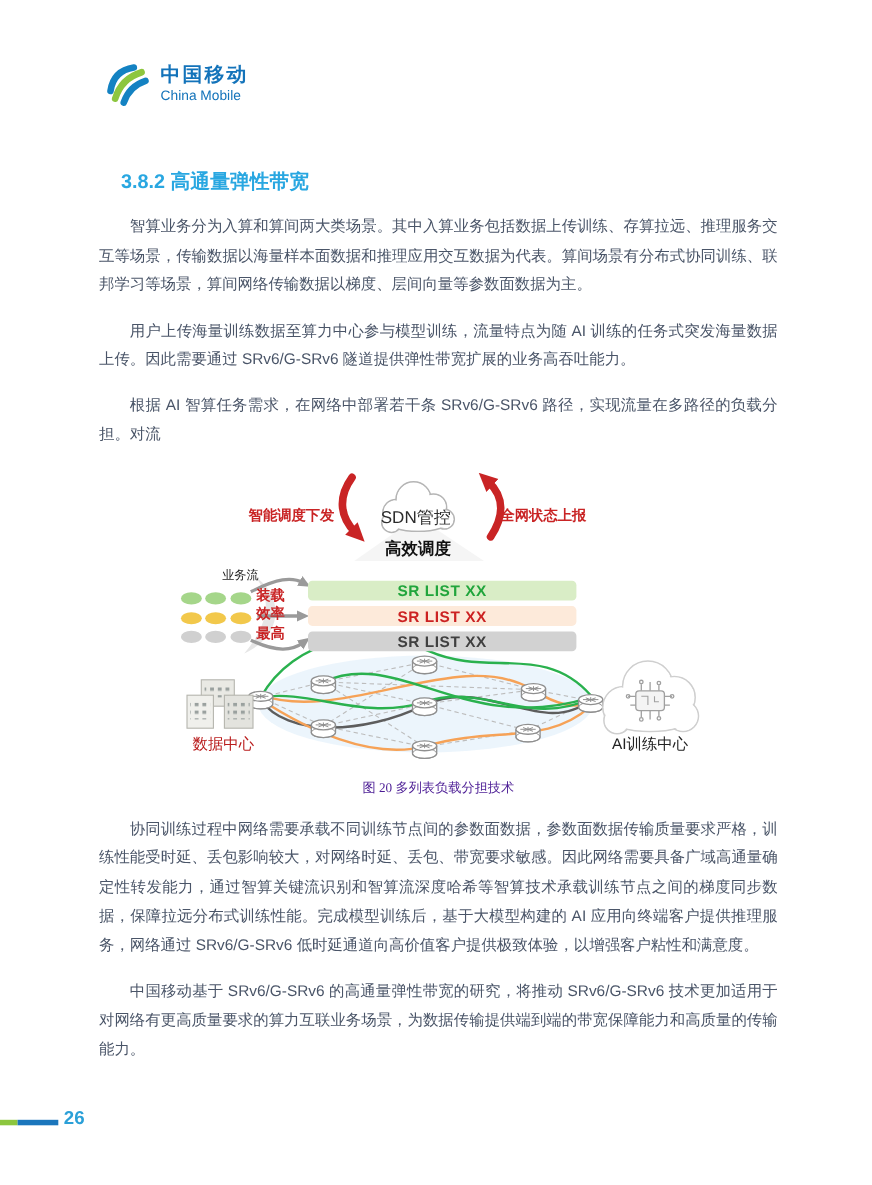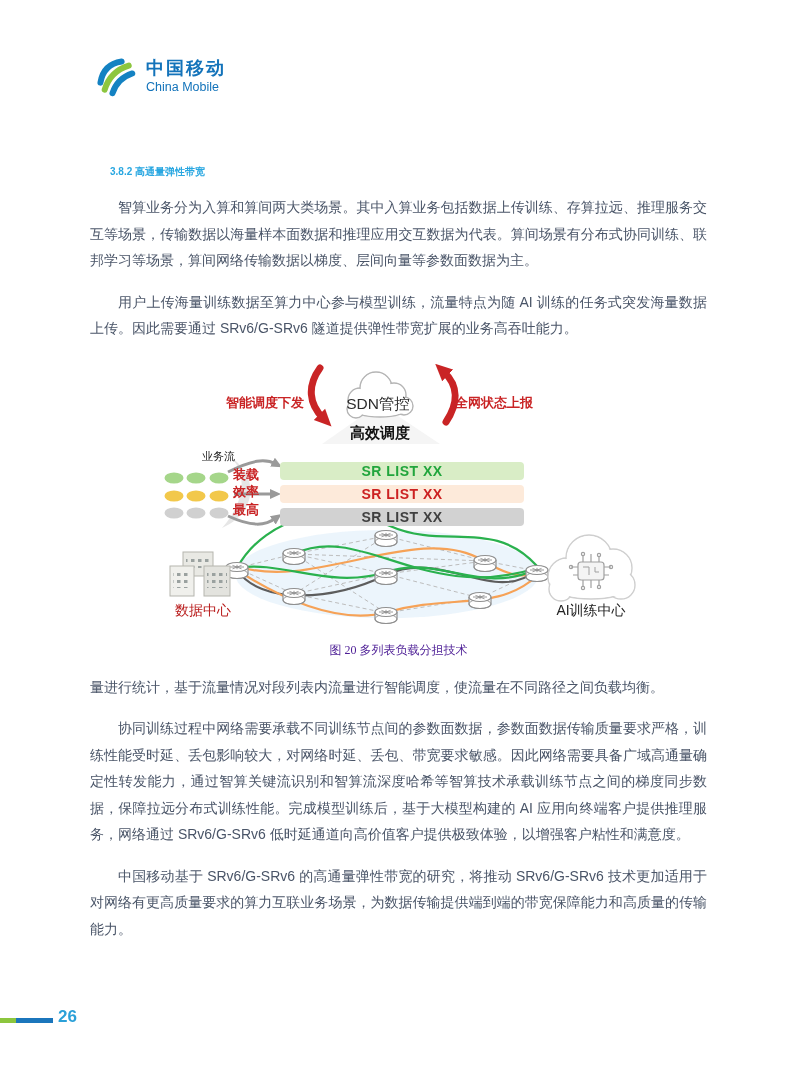--- a/index.html
+++ b/index.html
@@ -5,21 +5,21 @@
   html,body{margin:0;padding:0;background:#fff;}
   .page{position:relative;width:793px;height:1077px;background:#ffffff;overflow:hidden;
         font-family:"Liberation Sans","DejaVu Sans",sans-serif;}
   
   .logo{position:absolute;left:95px;top:56px;display:flex;align-items:center;gap:9px;}
   .logo-text{display:flex;flex-direction:column;line-height:1.1;}
   .logo-cn{font-size:18px;font-weight:bold;color:#1373ba;letter-spacing:2px;}
   .logo-en{font-size:12.5px;color:#1373ba;margin-top:2px;}
   
   .content{position:absolute;left:90px;top:153px;width:617px;}
-  h2.sec{margin:12px 0 0 20px;font-size:10px;font-weight:bold;color:#29a7e1;}
+  h2.sec{margin:0 0 0 20px;font-size:18px;font-weight:bold;color:#29a7e1;}
   p.body{margin:15px 0 0;font-size:14px;line-height:26.5px;color:#4a5568;
          text-align:justify;text-indent:2em;}
   p.noindent{text-indent:0;}
   
   .fig{position:relative;width:500px;height:266px;margin:22px 0 0 72px;}
   .fig svg{position:absolute;left:0;top:0;}
   .fig-label{position:absolute;white-space:nowrap;}
   .lbl-cloud{left:166px;top:30px;width:100px;text-align:center;font-size:15.5px;color:#2c2c2c;}
   .lbl-dispatch{left:163px;top:60px;width:110px;text-align:center;font-size:15px;font-weight:bold;color:#111;}
   .lbl-red{font-size:13px;font-weight:bold;color:#c92425;}
@@ -59,20 +59,21 @@
     <div class="logo-text">
       <span class="logo-cn">中国移动</span>
       <span class="logo-en">China Mobile</span>
     </div>
   </div>
 
   <div class="content">
     <h2 class="sec">3.8.2 高通量弹性带宽</h2>
     <p class="body">智算业务分为入算和算间两大类场景。其中入算业务包括数据上传训练、存算拉远、推理服务交互等场景，传输数据以海量样本面数据和推理应用交互数据为代表。算间场景有分布式协同训练、联邦学习等场景，算间网络传输数据以梯度、层间向量等参数面数据为主。</p>
     <p class="body">用户上传海量训练数据至算力中心参与模型训练，流量特点为随 AI 训练的任务式突发海量数据上传。因此需要通过 SRv6/G-SRv6 隧道提供弹性带宽扩展的业务高吞吐能力。</p>
+    <p class="body">根据 AI 智算任务需求，在网络中部署若干条 SRv6/G-SRv6 路径，实现流量在多路径的负载分担。对流</p>
 
     <div class="fig">
       <svg width="500" height="266" viewBox="0 0 500 266">
         <defs>
           <marker id="mred" markerWidth="18" markerHeight="18" refX="5" refY="9" orient="auto" markerUnits="userSpaceOnUse">
             <path d="M0,1 L17,9 L0,17 z" fill="#c92425"></path>
           </marker>
           <marker id="mgray" markerWidth="12" markerHeight="12" refX="4" refY="6" orient="auto" markerUnits="userSpaceOnUse">
             <path d="M0,1 L11,6 L0,11 z" fill="#9a9a9a"></path>
           </marker>
@@ -227,21 +228,20 @@
       </div>
       <div class="srbar srbar1">SR LIST XX</div>
       <div class="srbar srbar2">SR LIST XX</div>
       <div class="srbar srbar3">SR LIST XX</div>
       <div class="fig-label lbl-dc">数据中心</div>
       <div class="fig-label lbl-ai">AI训练中心</div>
     </div>
 
     <div class="caption">图 20 多列表负载分担技术</div>
 
-    <p class="body noindent after-fig">量进行统计，基于流量情况对段列表内流量进行智能调度，使流量在不同路径之间负载均衡。</p>
     <p class="body">协同训练过程中网络需要承载不同训练节点间的参数面数据，参数面数据传输质量要求严格，训练性能受时延、丢包影响较大，对网络时延、丢包、带宽要求敏感。因此网络需要具备广域高通量确定性转发能力，通过智算关键流识别和智算流深度哈希等智算技术承载训练节点之间的梯度同步数据，保障拉远分布式训练性能。完成模型训练后，基于大模型构建的 AI 应用向终端客户提供推理服务，网络通过 SRv6/G-SRv6 低时延通道向高价值客户提供极致体验，以增强客户粘性和满意度。</p>
     <p class="body">中国移动基于 SRv6/G-SRv6 的高通量弹性带宽的研究，将推动 SRv6/G-SRv6 技术更加适用于对网络有更高质量要求的算力互联业务场景，为数据传输提供端到端的带宽保障能力和高质量的传输能力。</p>
   </div>
 
   <div class="footer-bar-green"></div>
   <div class="footer-bar-blue"></div>
   <div class="page-num">26</div>
 
 </div>
 

